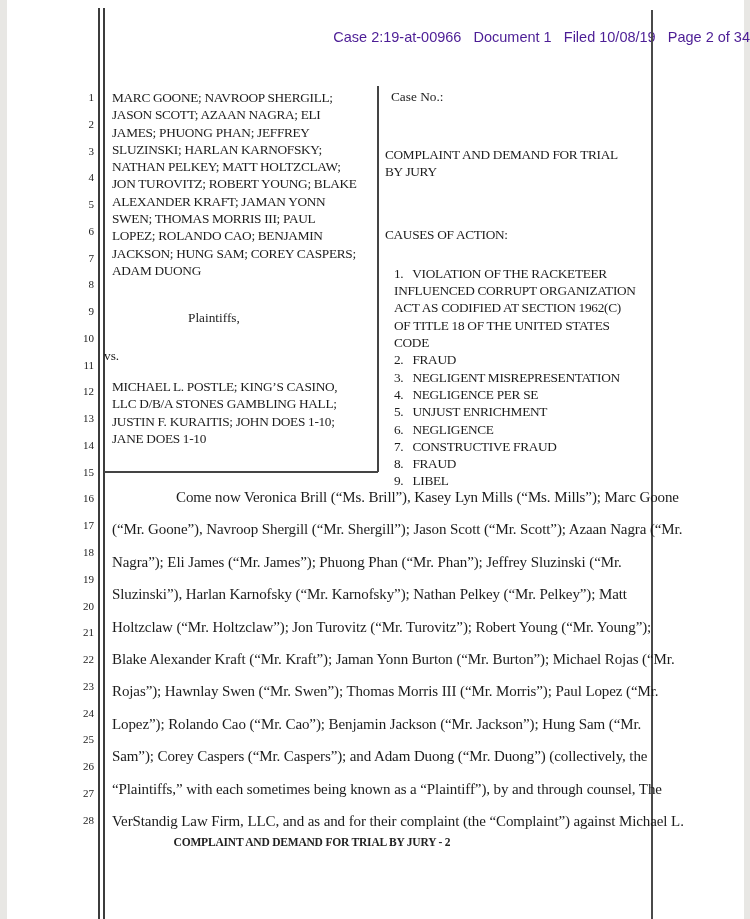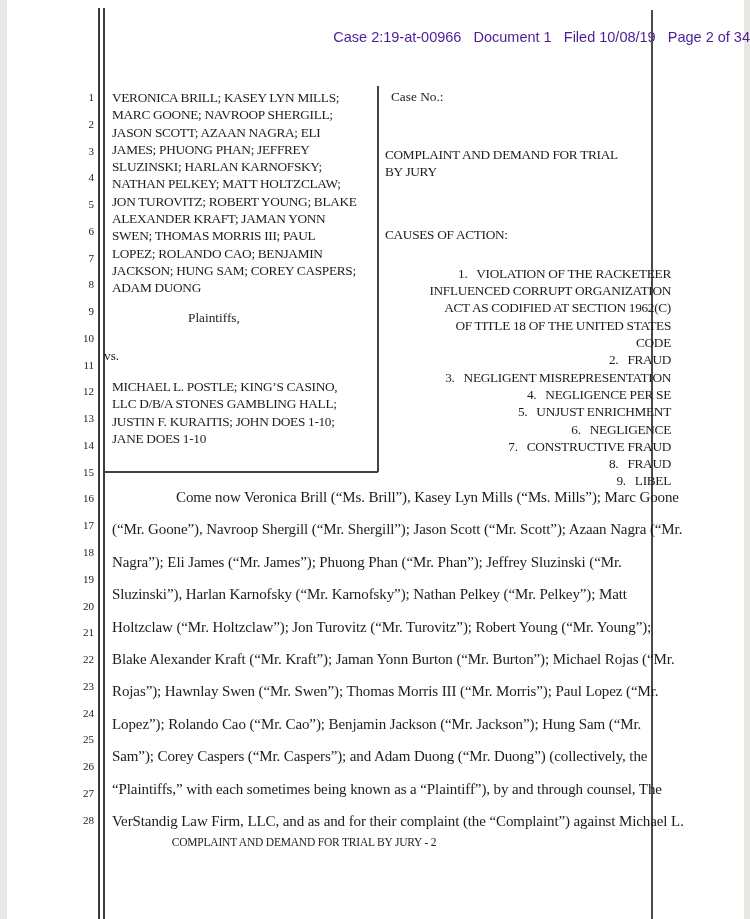--- a/index.html
+++ b/index.html
@@ -32,31 +32,31 @@
 
   .capcol{font-size:13.3px;letter-spacing:-0.3px;line-height:17.3px;white-space:nowrap;}
   .plaintiffs{position:absolute;left:112px;top:89px;width:262px;}
   .plaintiffs-label{position:absolute;left:188px;top:310px;font-size:13.3px;}
   .versus{position:absolute;left:104px;top:348px;font-size:13.3px;}
   .defendants{position:absolute;left:112px;top:378px;width:262px;}
 
   .case-no{position:absolute;left:385px;top:89px;font-size:13.3px;margin-left:6px;}
   .doc-title{position:absolute;left:385px;top:146px;width:265px;}
   .causes-heading{position:absolute;left:385px;top:196px;font-size:13.3px;letter-spacing:-0.3px;margin-top:31px;}
-  .causes{position:absolute;left:406px;top:213px;width:265px;white-space:pre;text-align:right;}
+  .causes{position:absolute;left:394px;top:213px;width:265px;white-space:pre;}
 
   .body-rows{position:absolute;left:112px;top:488px;width:545px;}
   .body-rows .bl{
     height:32.4px;font-size:15px;letter-spacing:-0.1px;white-space:nowrap;line-height:18px;
   }
   .body-rows .bl:first-child{text-indent:64px;}
 
   .footer{
-    position:absolute;top:836px;left:0;width:608px;text-align:center;
-    font-size:11.5px;letter-spacing:-0.2px;color:#222;
+    position:absolute;top:836px;left:8px;width:608px;text-align:center;
+    font-size:11.5px;letter-spacing:-0.2px;color:#222;font-weight:bold;
   }
 </style>
 </head>
 <body>
 
 <div class="page">
 
   <div class="edge edge-left"></div>
   <div class="edge edge-right"></div>
 
@@ -96,21 +96,20 @@
       <div class="ln">26</div>
       <div class="ln">27</div>
       <div class="ln">28</div>
     </div>
 
   <div class="caption-divider"></div>
   <div class="caption-bottom"></div>
 
   <div class="plaintiffs capcol">
 
-  <div>VERONICA BRILL; KASEY LYN MILLS;</div>
       <div>MARC GOONE; NAVROOP SHERGILL;</div>
       <div>JASON SCOTT; AZAAN NAGRA; ELI</div>
       <div>JAMES; PHUONG PHAN; JEFFREY</div>
       <div>SLUZINSKI; HARLAN KARNOFSKY;</div>
       <div>NATHAN PELKEY; MATT HOLTZCLAW;</div>
       <div>JON TUROVITZ; ROBERT YOUNG; BLAKE</div>
       <div>ALEXANDER KRAFT; JAMAN YONN</div>
       <div>SWEN; THOMAS MORRIS III; PAUL</div>
       <div>LOPEZ; ROLANDO CAO; BENJAMIN</div>
       <div>JACKSON; HUNG SAM; COREY CASPERS;</div>

